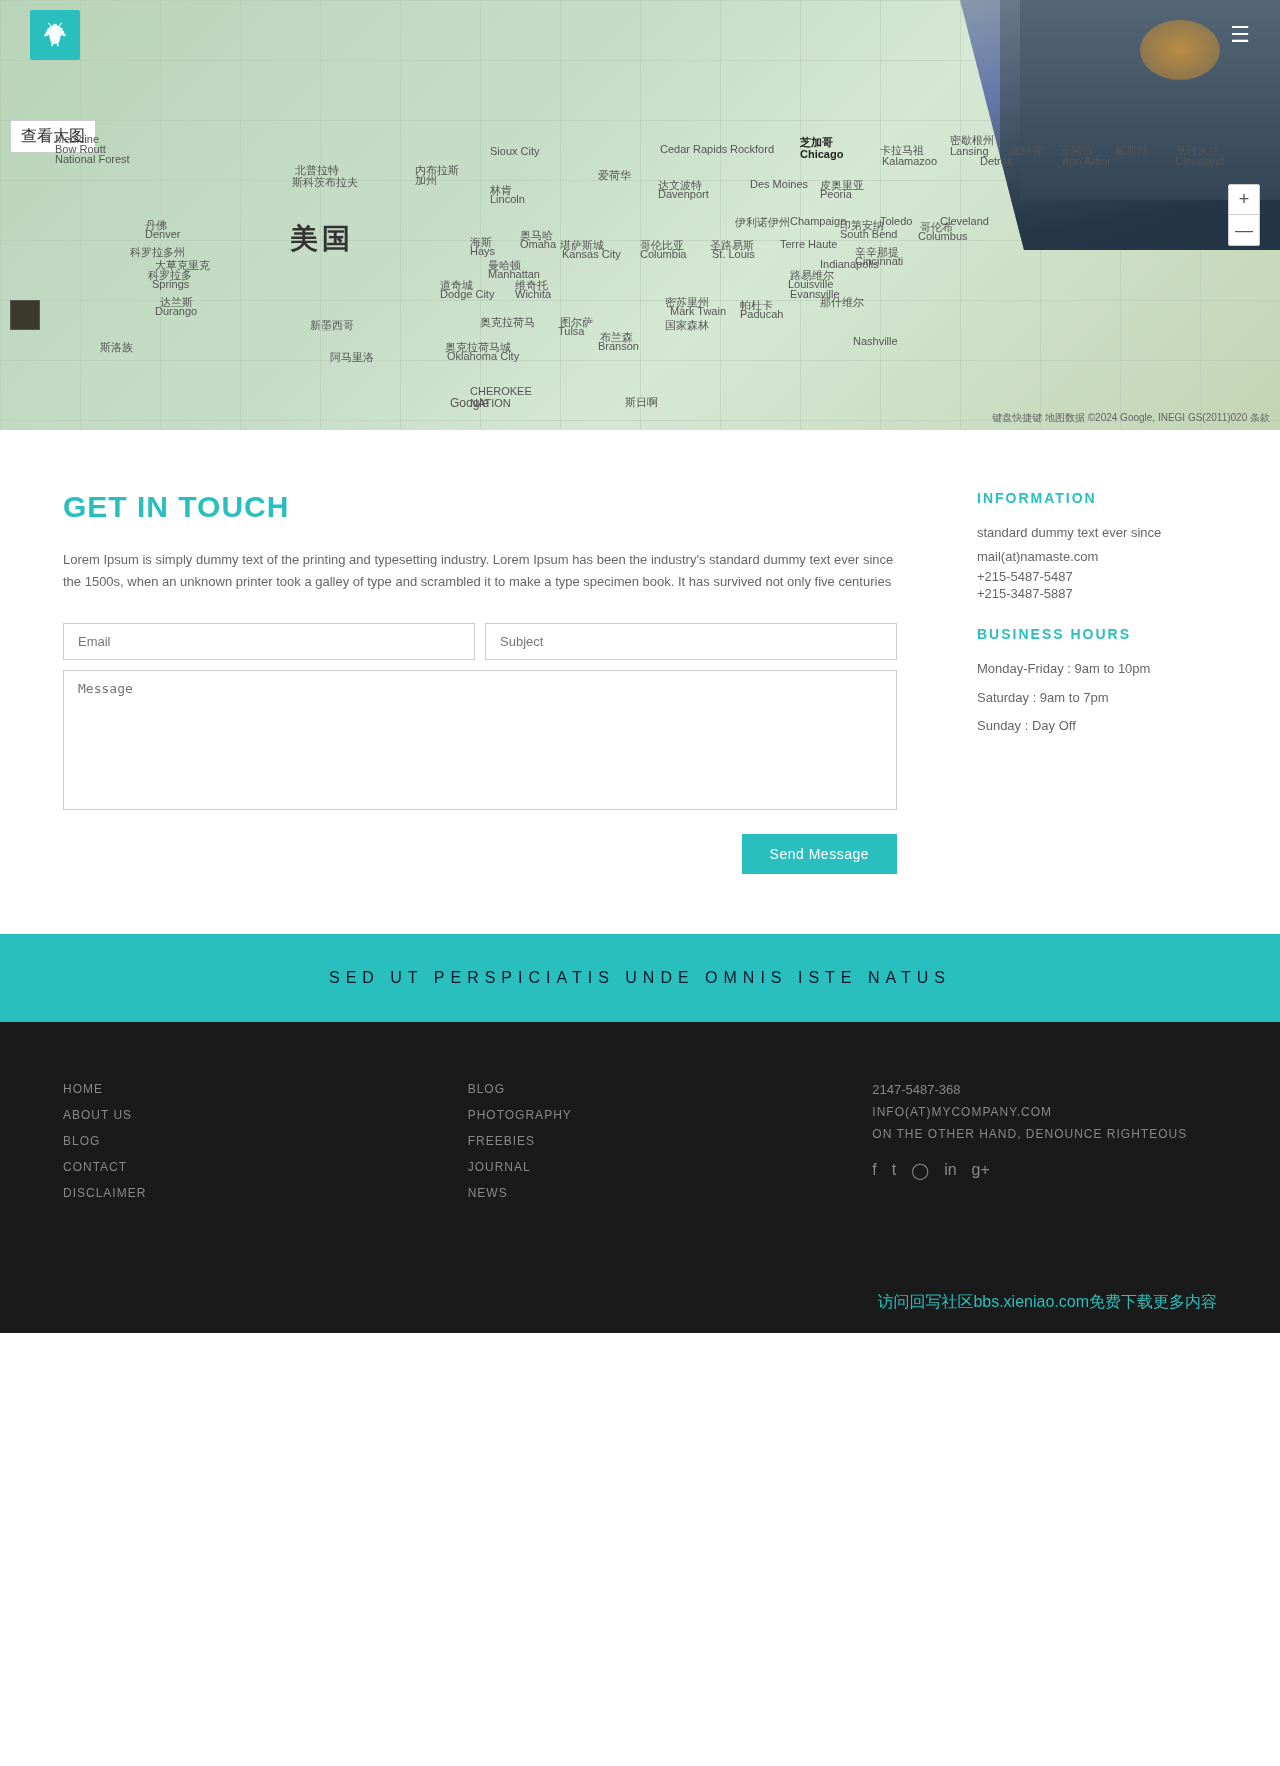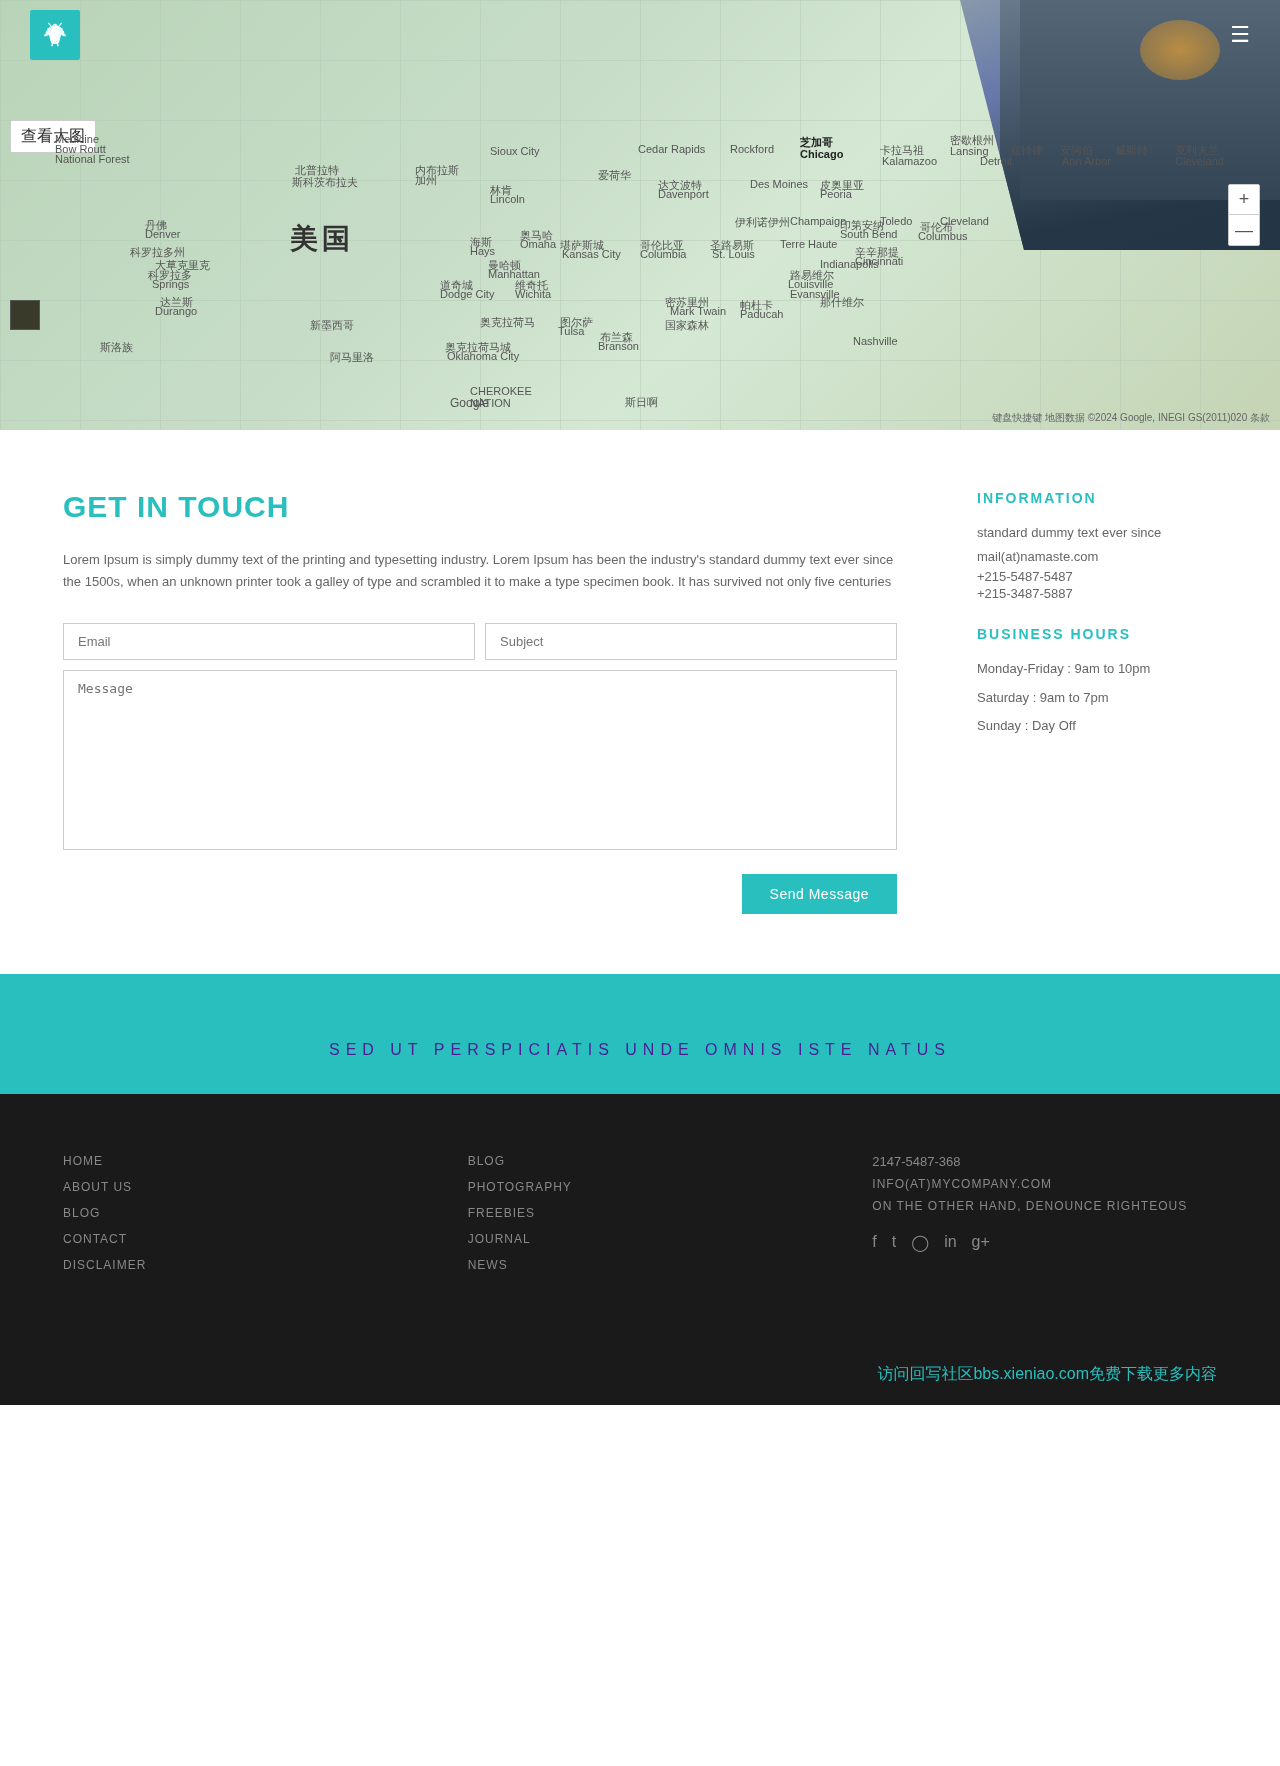--- a/index.html
+++ b/index.html
@@ -168,21 +168,21 @@
       flex: 1;
       padding: 10px 14px;
       border: 1px solid #ccc;
       font-size: 13px;
       color: #999;
       outline: none;
       background: #fff;
     }
     .form-textarea {
       width: 100%;
-      height: 180px;
+      height: 140px;
       padding: 10px 14px;
       border: 1px solid #ccc;
       font-size: 13px;
       color: #999;
       resize: none;
       outline: none;
       background: #fff;
     }
     .send-btn {
       display: block;
@@ -229,25 +229,24 @@
       margin: 25px 0;
     }
 
     
     .banner-section {
       background: #2abfbf;
       padding: 35px;
       text-align: center;
     }
     .banner-text {
-      color: #4c1d95;
+      color: #0f172a;
       font-size: 16px;
       letter-spacing: 6px;
       font-weight: normal;
-      margin-top: 32px;
     }
 
     
     .footer {
       background: #1a1a1a;
       padding: 60px 63px 30px;
     }
     .footer-grid {
       display: flex;
       gap: 60px;
@@ -336,21 +335,21 @@
       <div class="orange-blob"></div>
 
       <div class="dark-square"></div>
 
       <div class="view-larger-btn">查看大图</div>
 
       <div class="map-text-china">美国</div>
 
       <div class="cities">
         <span class="city-label" style="top:145px; left:490px;">Sioux City</span>
-        <span class="city-label" style="top:143px; left:638px;">Cedar Rapids</span>
+        <span class="city-label" style="top:143px; left:660px;">Cedar Rapids</span>
         <span class="city-label" style="top:143px; left:730px;">Rockford</span>
         <span class="city-label" style="top:135px; left:800px; font-weight:bold; color:#222;">芝加哥</span>
         <span class="city-label" style="top:148px; left:800px; font-weight:bold; color:#222;">Chicago</span>
         <span class="city-label" style="top:143px; left:880px;">卡拉马祖</span>
         <span class="city-label" style="top:155px; left:882px;">Kalamazoo</span>
         <span class="city-label" style="top:133px; left:950px;">密歇根州</span>
         <span class="city-label" style="top:145px; left:950px;">Lansing</span>
         <span class="city-label" style="top:143px; left:1010px;">底特律</span>
         <span class="city-label" style="top:155px; left:980px;">Detroit</span>
         <span class="city-label" style="top:143px; left:1060px;">安阿伯</span>

